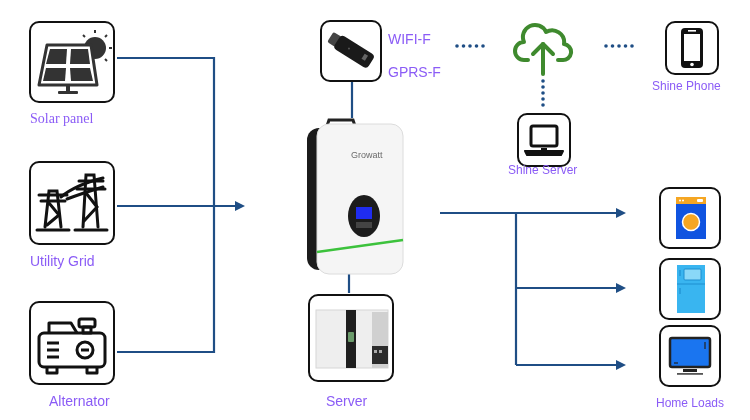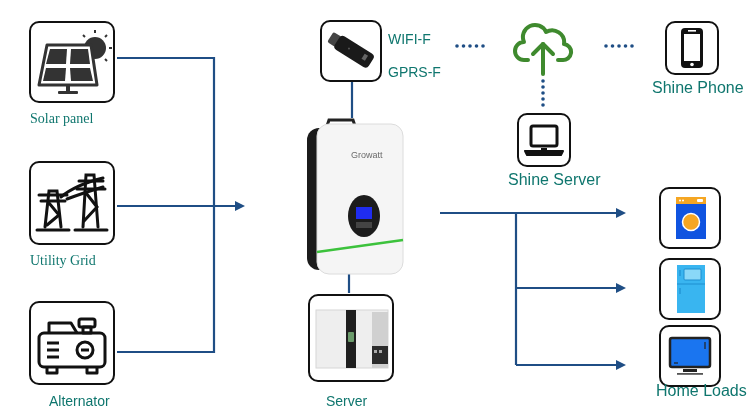--- a/index.html
+++ b/index.html
@@ -1,20 +1,20 @@
 <!DOCTYPE html>
 <html><head>
 <meta charset="utf-8">
 <style>
   html, body { margin:0; padding:0; background:#ffffff; }
   body { width:750px; height:420px; position:relative; overflow:hidden;
          font-family:"Liberation Sans", sans-serif; color:#111; }
   .box { position:absolute; border:2.5px solid #111; border-radius:10px; background:#fff; box-sizing:border-box; }
-  .label { position:absolute; font-size:14px; color:#0f766e; white-space:nowrap; }
-  .label.sm { font-size:16px; }
+  .label { position:absolute; font-size:14px; color:#8b5cf6; white-space:nowrap; }
+  .label.sm { font-size:12px; }
   svg.wires { position:absolute; left:0; top:0; }
   .icon { position:absolute; }
 </style>
 </head>
 <body>
 
 <svg class="wires" width="750" height="420">
   <defs>
     <marker id="arr" markerWidth="10" markerHeight="10" refX="8" refY="5" orient="auto" markerUnits="userSpaceOnUse">
       <path d="M0,0 L10,5 L0,10 Z" fill="#1f4e85"></path>
@@ -87,21 +87,21 @@
       <path d="M48,18 L72,18"></path>
         <path d="M46,26 L74,26"></path>
       <path d="M55,30 L66,44 L53,58"></path>
       <path d="M30,34 Q44,22 72,15"></path>
       <path d="M36,36 Q52,30 72,24"></path>
       <path d="M6,67 L38,67"></path>
         <path d="M44,67 L76,67"></path>
     </g>
   </svg>
 </div>
-<div class="label" style="left:30px;top:253px;font-family:Liberation Serif, serif;">Utility Grid</div>
+<div class="label" style="left:30px;top:253px;">Utility Grid</div>
 
 <div class="box" style="left:29px;top:301px;width:86px;height:84px;">
   <svg class="icon" width="82" height="80" viewBox="0 0 82 80" style="left:0;top:0;">
     <g stroke="#111" stroke-width="3" fill="none" stroke-linejoin="round">
       <path d="M18,30 L18,20 L40,20 L46,30"></path>
       <rect x="48" y="16" width="16" height="8" rx="2"></rect>
       <rect x="52" y="24" width="8" height="6"></rect>
       <rect x="8" y="30" width="66" height="34" rx="5"></rect>
       <line x1="16" y1="40" x2="28" y2="40"></line>
         <line x1="16" y1="47" x2="28" y2="47"></line>
@@ -134,21 +134,21 @@
   <path d="M21,32 L31,22 L41,32" fill="none" stroke="#3f8a2e" stroke-width="4" stroke-linecap="round" stroke-linejoin="round"></path>
 </svg>
 
 <div class="box" style="left:517px;top:113px;width:54px;height:54px;">
   <svg class="icon" width="50" height="50" viewBox="0 0 50 50" style="left:0;top:0;">
     <rect x="12" y="11" width="26" height="20" rx="2" fill="none" stroke="#111" stroke-width="3"></rect>
     <path d="M6,36 L44,36 L42,40 L8,40 Z" fill="#111" stroke="#111" stroke-width="2" stroke-linejoin="round"></path>
     <rect x="22" y="33" width="6" height="2" fill="#111"></rect>
   </svg>
 </div>
-<div class="label sm" style="left:508px;top:171px;">Shine Server</div>
+<div class="label sm" style="left:508px;top:163px;">Shine Server</div>
 
 <div class="box" style="left:665px;top:21px;width:54px;height:54px;">
   <svg class="icon" width="50" height="50" viewBox="0 0 50 50" style="left:0;top:0;">
     <rect x="14" y="5" width="22" height="40" rx="4" fill="#111"></rect>
     <rect x="17" y="11" width="16" height="27" fill="#fff"></rect>
     <rect x="21" y="7" width="8" height="1.6" fill="#fff"></rect>
     <circle cx="25" cy="41.5" r="1.8" fill="#fff"></circle>
   </svg>
 </div>
 <div class="label sm" style="left:652px;top:79px;">Shine Phone</div>
@@ -198,13 +198,13 @@
 </div>
 <div class="box" style="left:659px;top:325px;width:62px;height:62px;">
   <svg class="icon" width="58" height="58" viewBox="0 0 58 58" style="left:0;top:0;">
     <rect x="9" y="11" width="40" height="29" rx="2" fill="#1a75f0" stroke="#222" stroke-width="2.5"></rect>
     <line x1="44" y1="15" x2="44" y2="22" stroke="#222" stroke-width="1.2"></line>
     <line x1="13" y1="36" x2="17" y2="36" stroke="#222" stroke-width="1.2"></line>
     <rect x="22" y="42" width="14" height="3" fill="#222"></rect>
     <rect x="16" y="46" width="26" height="1.8" fill="#555"></rect>
   </svg>
 </div>
-<div class="label sm" style="left:656px;top:382px;">Home Loads</div>
+<div class="label sm" style="left:656px;top:396px;">Home Loads</div>
 
 </body></html>

